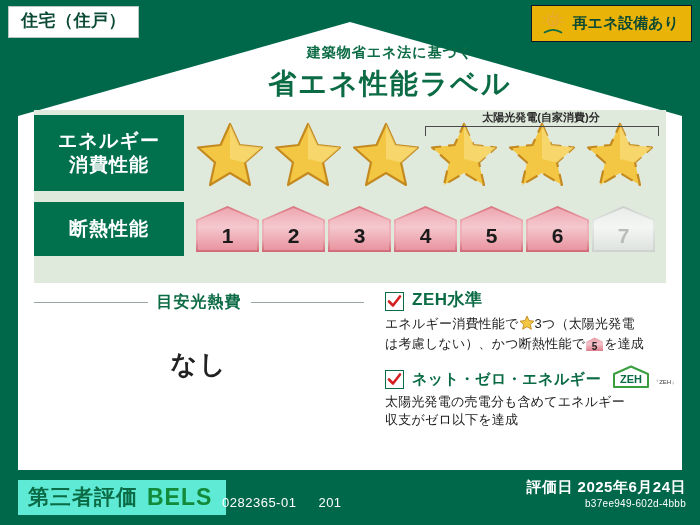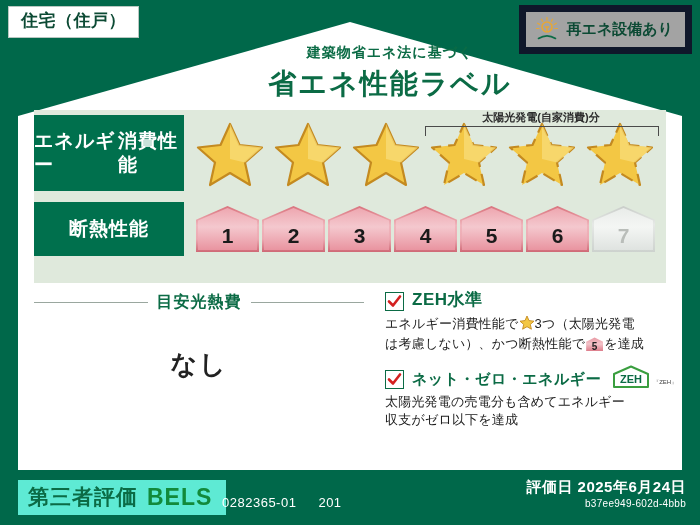--- a/index.html
+++ b/index.html
@@ -22,21 +22,21 @@
   .type-chip{
     position:absolute;left:8px;top:6px;z-index:12;
     background:#fff;border:1px solid #b9c7c1;
     padding:5px 12px 6px 12px;
     font-size:17px;font-weight:bold;color:#0c4a34;letter-spacing:.5px;
     line-height:1.1;
   }
   
   .reene-chip{
     position:absolute;right:8px;top:5px;z-index:12;
-    background:#a3a3a3;border:7px solid #0f172a;
+    background:#eab308;border:1px solid #0f172a;
     padding:4px 12px 5px 8px;
     display:flex;align-items:center;gap:7px;
     font-size:15px;font-weight:bold;color:#0c4a34;
   }
   .reene-chip .sun-ico{width:26px;height:26px;display:block;}
 
   
   .heading{
     position:absolute;left:0;top:44px;width:700px;text-align:center;z-index:8;margin-left:40px;
   }
@@ -44,21 +44,21 @@
   .heading .main{font-size:28px;font-weight:bold;color:#0b6b45;letter-spacing:2px;margin-top:3px;}
 
   
   .panel{
     position:absolute;left:34px;top:110px;width:632px;height:173px;
     background:#dfe9dc;z-index:9;
   }
   .row{position:absolute;left:0;display:flex;align-items:center;}
   .row-label{
     width:150px;height:76px;background:#00704d;color:#fff;
-    display:flex;flex-direction:row;align-items:center;justify-content:center;
+    display:flex;flex-direction:column;align-items:center;justify-content:center;
     font-size:19px;font-weight:bold;line-height:1.28;letter-spacing:1px;
     box-sizing:border-box;
   }
   .row-energy{top:5px;}
   .row-insul{top:92px;}
   .row-insul .row-label{height:54px;}
 
   .stars{display:flex;align-items:center;margin-left:7px;}
   .star-wrap{position:relative;width:78px;height:72px;}
   .star-wrap svg{position:absolute;left:0;top:0;}

